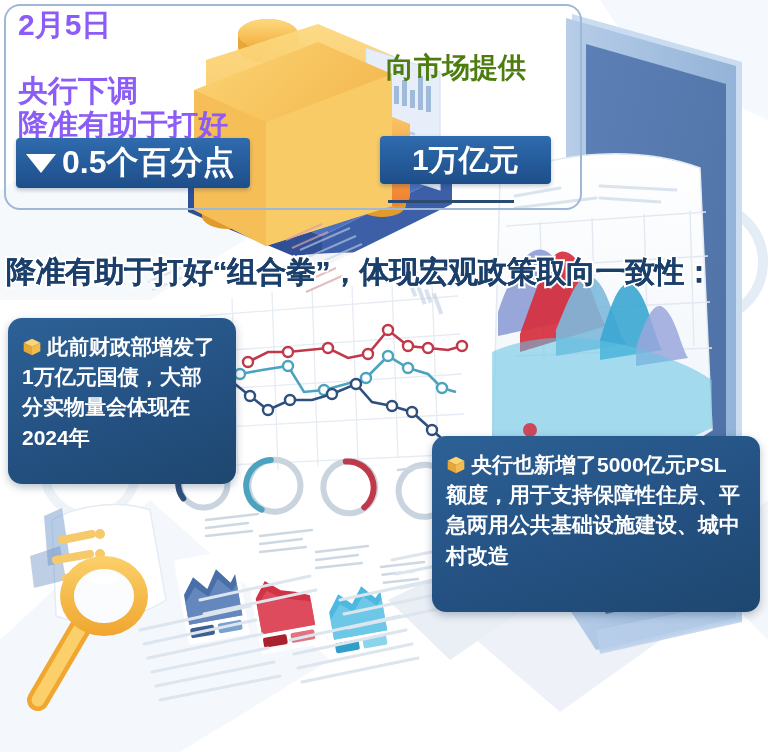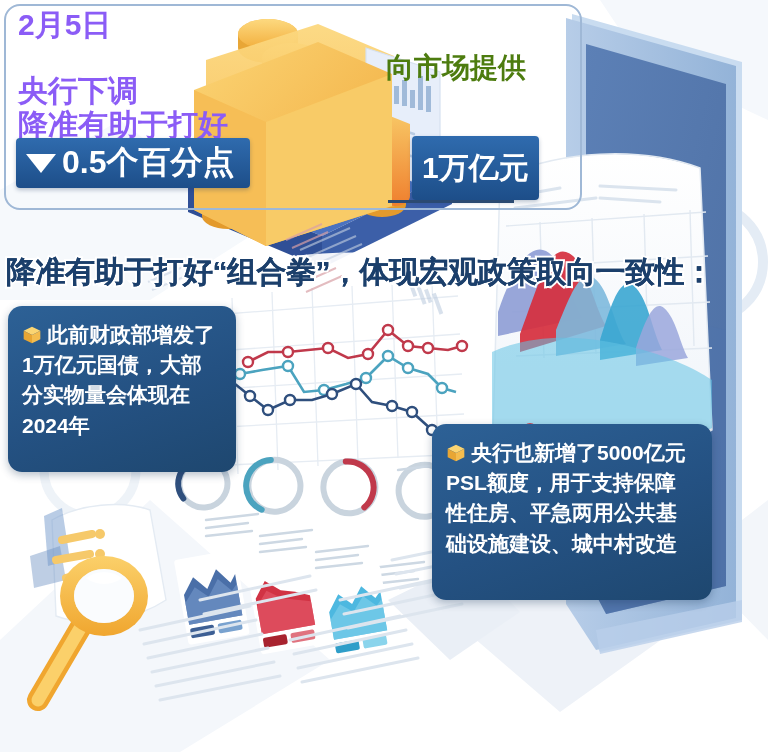--- a/index.html
+++ b/index.html
@@ -35,21 +35,21 @@
     background:linear-gradient(180deg,#2f6bae 0%,#1d4e89 100%);
     color:#ffffff;border-radius:4px;
     box-shadow:0 2px 4px rgba(20,50,90,.28);
     font-weight:bold;white-space:nowrap;
   }
   #badge-rate{left:16px;top:138px;height:50px;padding:0 16px 0 10px;font-size:32px;}
   #badge-rate .tri{
     width:0;height:0;border-left:15px solid transparent;border-right:15px solid transparent;
     border-top:19px solid #ffffff;display:inline-block;margin-right:2px;
   }
-  #badge-amount{left:412px;top:136px;height:64px;padding:0 10px;font-size:30px;}
+  #badge-amount{left:380px;top:136px;height:48px;padding:0 32px;font-size:30px;}
 
   
   .kicker-right{
     position:absolute;left:386px;top:52px;width:230px;
     color:#4d7c0f;font-weight:bold;line-height:1.14;font-size:28px;
   }
   .kicker-right span{display:block;}
   .rule-right{position:absolute;left:388px;top:200px;width:126px;height:3px;background:#2b4a72;}
 
   
@@ -64,24 +64,24 @@
     font-size:30px;font-weight:bold;letter-spacing:-0.5px;
     color:#1b3f6b;white-space:nowrap;
   }
 
   
   .info-box{
     position:absolute;border-radius:14px;
     background:linear-gradient(160deg,#2d6196 0%,#245182 55%,#1e476f 100%);
     color:#ffffff;box-shadow:0 3px 8px rgba(18,45,80,.30);
     padding:14px 16px 16px 14px;box-sizing:border-box;
-    font-size:21px;line-height:1.44;font-weight:600;
+    font-size:21px;line-height:1.44;font-weight:600;margin-top:12px;
   }
   #info-left{left:8px;top:306px;width:228px;height:166px;}
-  #info-right{left:432px;top:424px;width:280px;height:176px;}
+  #info-right{left:432px;top:424px;width:328px;height:176px;}
   .info-box b{font-weight:bold;}
   .cube{
     display:inline-block;width:20px;height:20px;vertical-align:-3px;margin-right:5px;
   }
   .noclick{pointer-events:none;}
 </style>
 </head>
 <body>
 
 <div id="stage">

